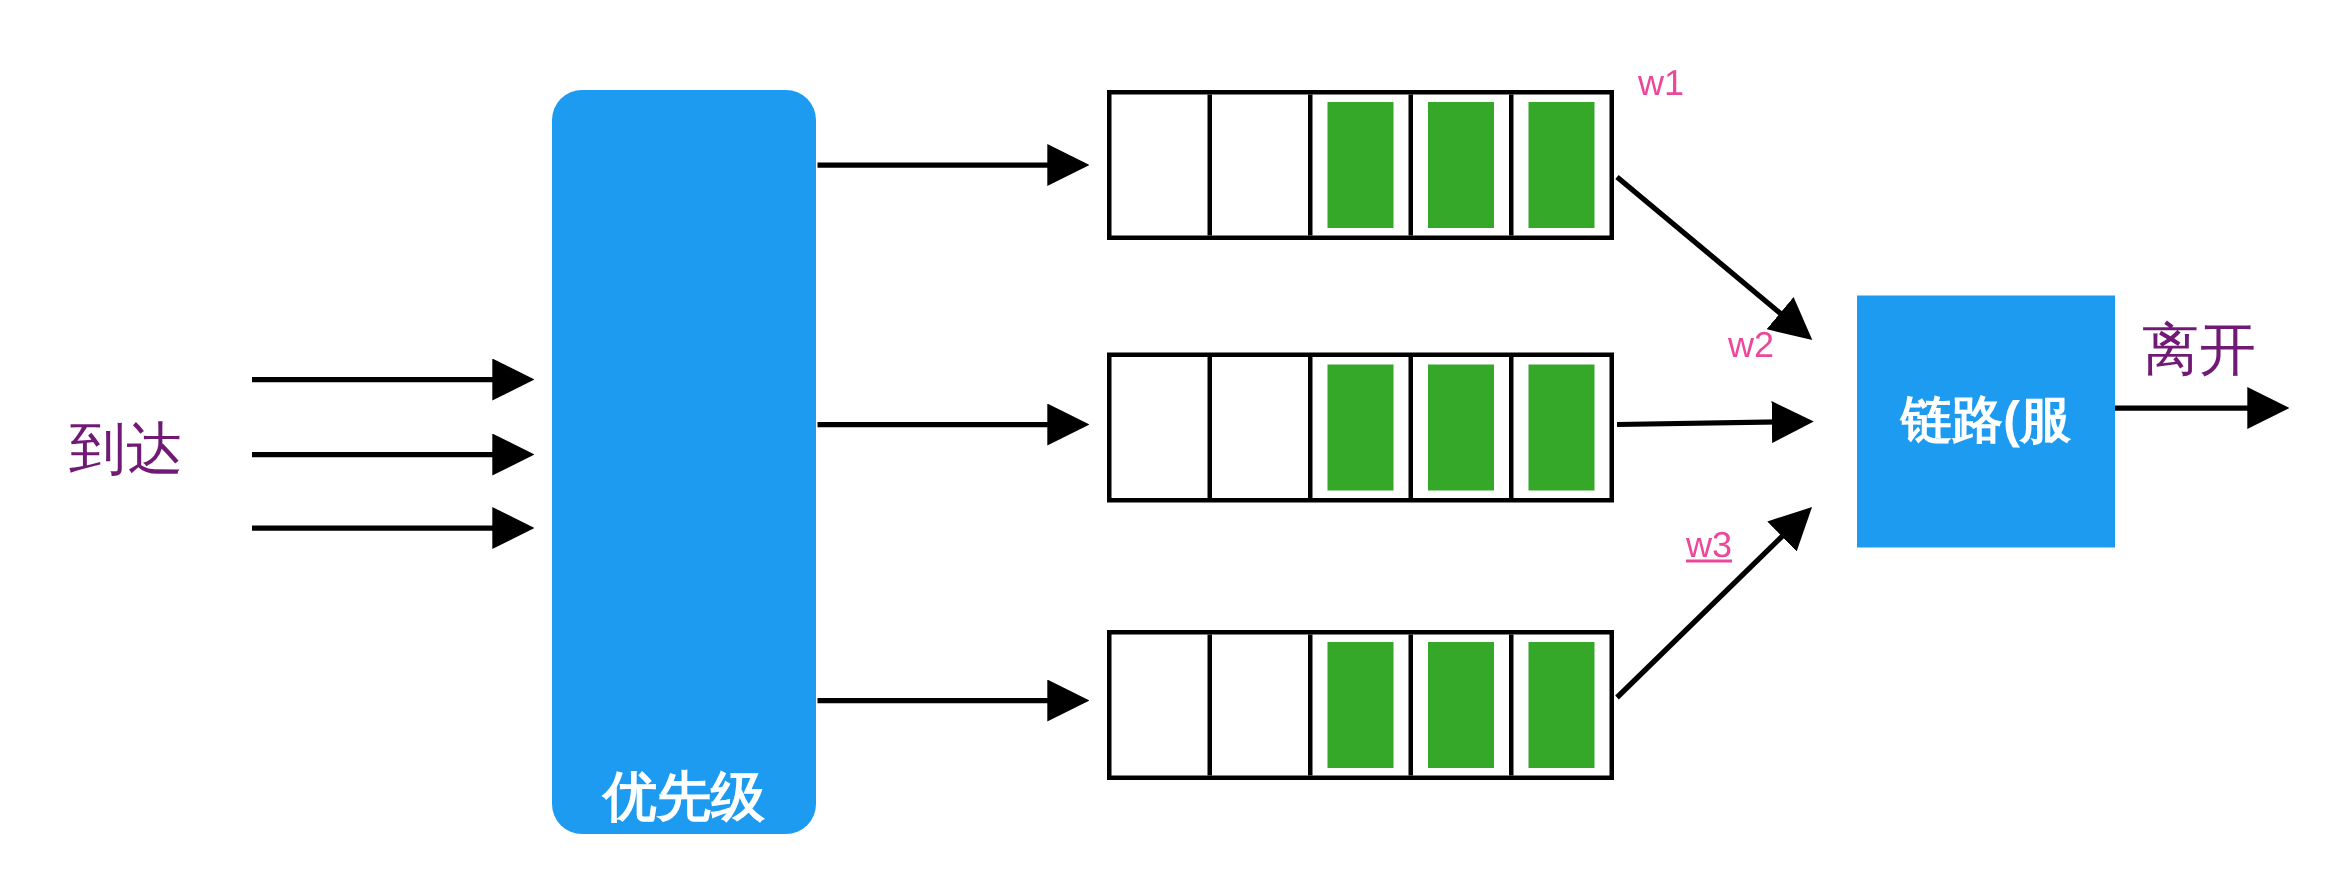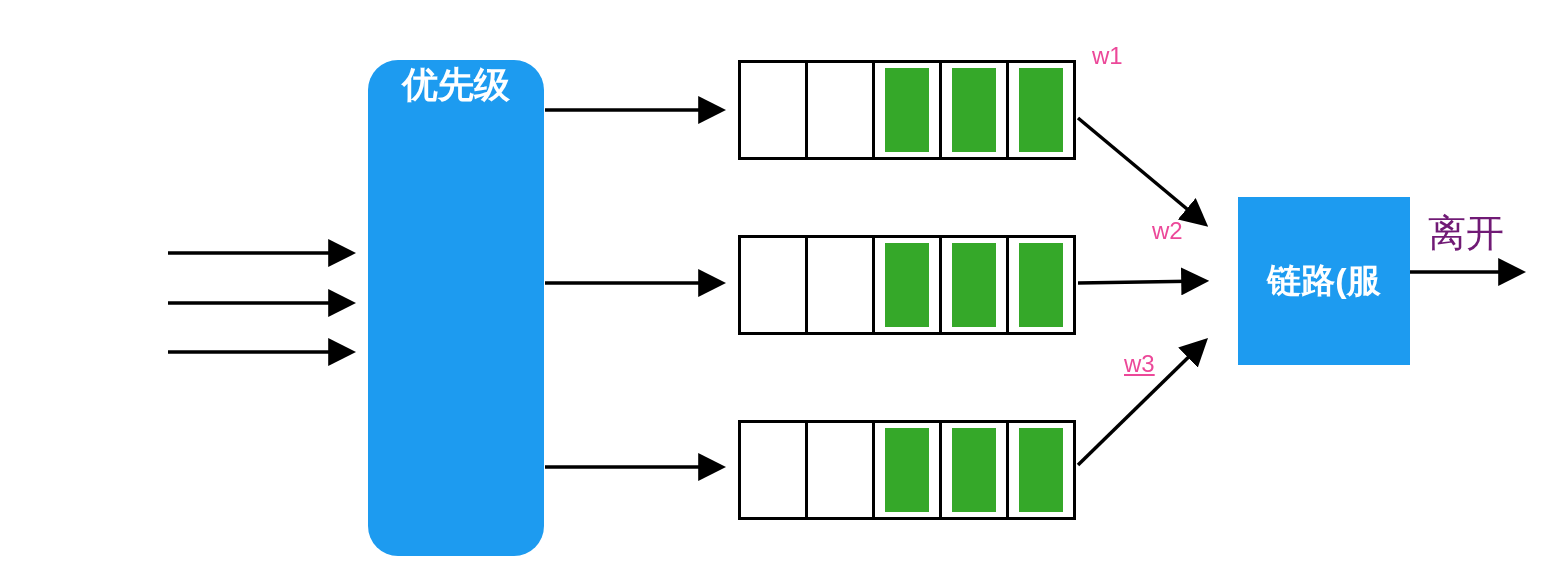--- a/index.html
+++ b/index.html
@@ -13,23 +13,23 @@
   }
   .arrow-layer { position:absolute; left:0; top:0; width:1556px; height:582px; }
   .arrow-layer line { stroke:#000; stroke-width:3.5; }
 
   .label { position:absolute; font-size:38px; color:#701a75; white-space:nowrap; }
   .arrival-label   { left:46px;  top:274px; }
   .departure-label { left:1428px; top:208px; }
 
   .classifier-box {
     position:absolute; left:368px; top:60px; width:176px; height:496px;
-    background:var(--blue,#1d9bf0); border-radius:30px;
+    background:var(--blue,#1d9bf0); border-radius:20px;
     color:#fff; font-weight:bold; font-size:36px; line-height:1.4;
-    display:flex; flex-direction:column; align-items:center; justify-content:flex-start;
+    display:flex; flex-direction:column; align-items:center; justify-content:flex-end;
     text-align:center;
   }
 
   .queue {
     position:absolute; left:738px; width:338px; height:100px;
     background:#fff; border:3px solid #000;
     display:flex; box-sizing:border-box;
   }
   .queue-1 { top:60px; }
   .queue-2 { top:235px; }
@@ -75,20 +75,21 @@
     <line x1="545" y1="283" x2="722" y2="283" marker-end="url(#ah)"></line>
     <line x1="545" y1="467" x2="722" y2="467" marker-end="url(#ah)"></line>
 
     <line x1="1078" y1="118" x2="1205" y2="224" marker-end="url(#ah)"></line>
     <line x1="1078" y1="283" x2="1205" y2="281" marker-end="url(#ah)"></line>
     <line x1="1078" y1="465" x2="1205" y2="341" marker-end="url(#ah)"></line>
 
     <line x1="1392" y1="272" x2="1522" y2="272" marker-end="url(#ah)"></line>
   </svg>
 
+  <div class="label arrival-label">到达</div>
 
   <div class="classifier-box">
     <div>优先级</div>
   </div>
 
   <div class="queue queue-1">
       <div class="cell"></div>
       <div class="cell"></div>
       <div class="cell">
         <div class="packet"></div>

